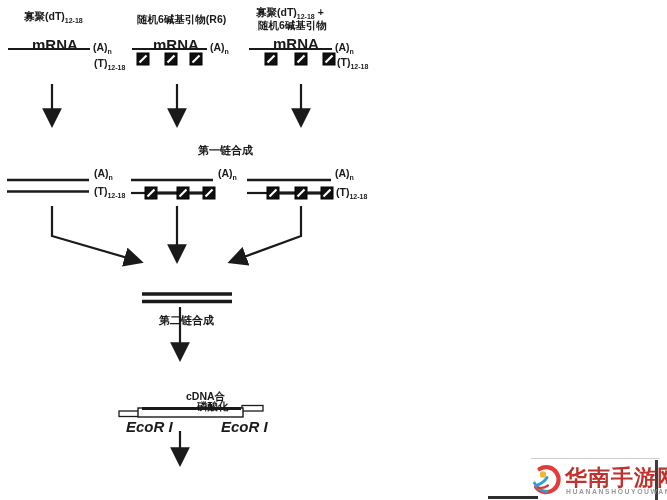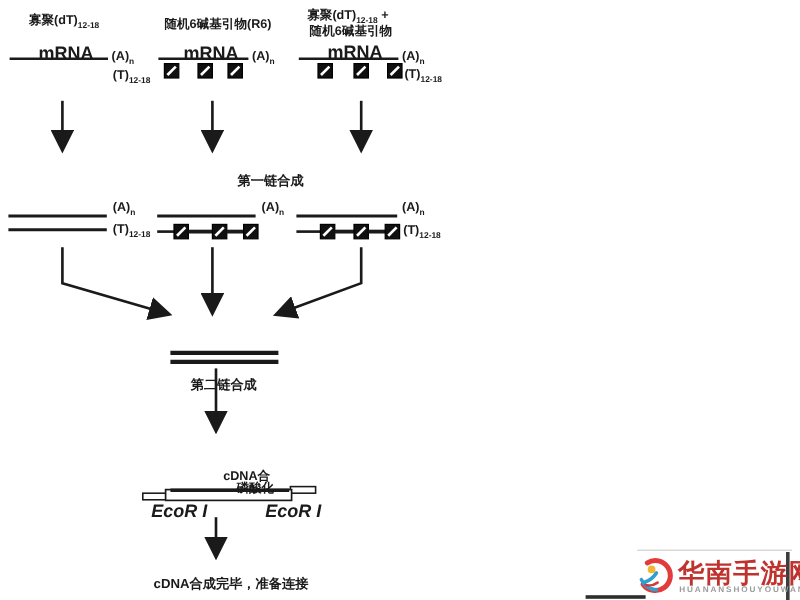--- a/index.html
+++ b/index.html
@@ -108,21 +108,20 @@
   <div class="t" style="left:336px;top:186px;"><span>(T)</span><sub>12-18</sub></div>
 
   <div class="t" style="left:159px;top:276px;font-size:11px;margin-top:37px;">第二链合成</div>
 
   <div class="t" style="left:197px;top:400px;">磷酸化</div>
   <div class="t" style="left:186px;top:390px;">cDNA合</div>
 
   <div class="t enz small" style="left:126px;top:418px;">EcoR I</div>
   <div class="t enz small" style="left:221px;top:418px;">EcoR I</div>
 
-  <div class="t" style="left:128px;top:479px;font-size:11px;">cDNA合成完毕，准备连接</div>
 
   <div class="caption">
   </div>
 
   <div class="wm-topline"></div>
   <div class="wm-rightline"></div>
   <div class="wm-bottomline"></div>
   <svg width="36" height="38" style="left:529px;top:462px;">
     <path d="M7,25 A12.5,12.5 0 1 0 10.5,7" stroke="#e23b3b" stroke-width="4.2" fill="none" stroke-linecap="round"></path>
     <path d="M5.5,21 Q9,29 18,29.5" stroke="#2e9fd0" stroke-width="3" fill="none" stroke-linecap="round"></path>

